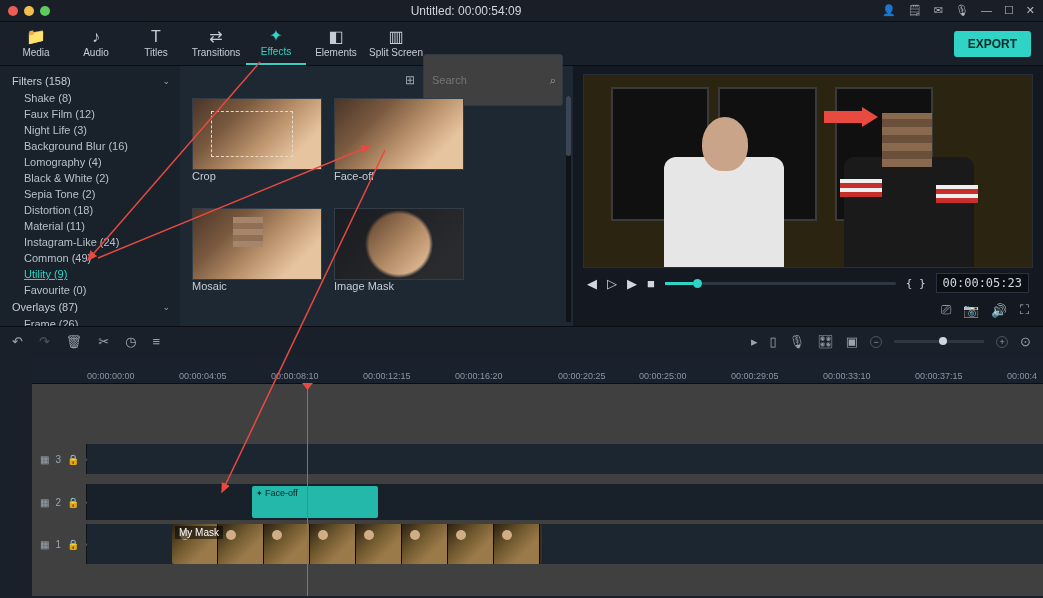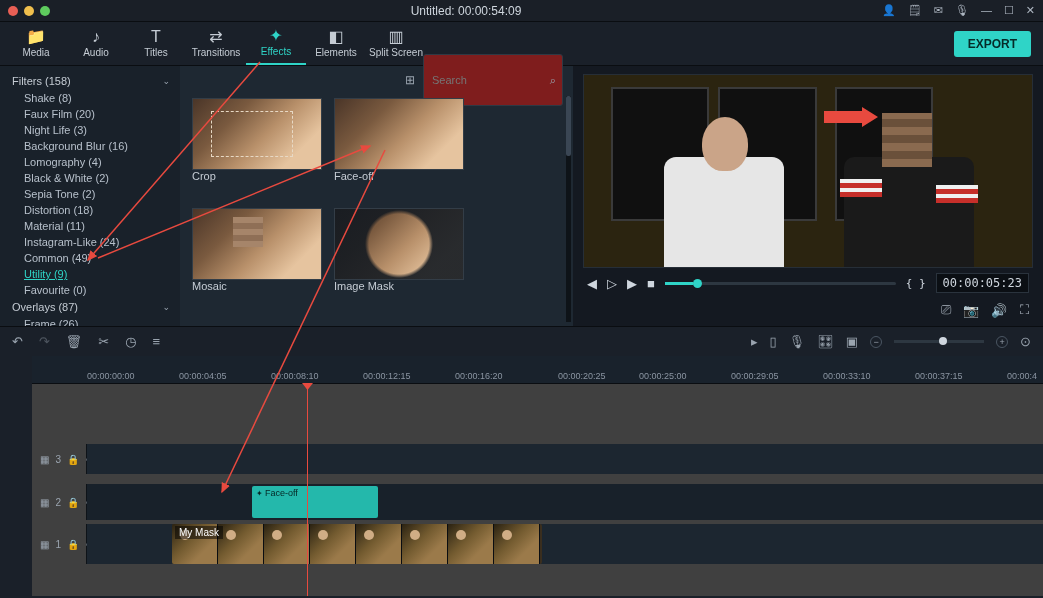--- a/index.html
+++ b/index.html
@@ -37,21 +37,21 @@
 
 
 .main{display:flex;height:260px;}
 .sidebar{width:180px;background:#19212a;padding:6px 0 6px 8px;overflow:hidden;font-size:11px;}
 .side-cat{display:flex;align-items:center;justify-content:space-between;padding:3px 10px 3px 4px;cursor:pointer;}
 .side-item{padding:2px 0 2px 16px;cursor:pointer;color:#b7c0cb;}
 .side-item.sel{color:var(--accent);text-decoration:underline;}
 
 .browser{flex:1;background:#1e2832;display:flex;flex-direction:column;position:relative;}
 .browser-top{height:28px;display:flex;align-items:center;justify-content:flex-end;padding:0 10px;gap:8px;}
-.search-box{display:flex;align-items:center;background:#7f1d1d;border:1px solid #2f3944;border-radius:3px;padding:18px 6px;width:140px;}
+.search-box{display:flex;align-items:center;background:#404040;border:1px solid #2f3944;border-radius:3px;padding:18px 6px;width:140px;}
 .search-box input{background:transparent;border:none;outline:none;color:#c5ccd4;font-size:11px;width:100%;}
 .grid-icon{color:#9aa4af;font-size:12px;cursor:pointer;}
 
 .thumbs{flex:1;padding:4px 12px;display:grid;grid-template-columns:repeat(2,130px);grid-auto-rows:92px;gap:18px 12px;align-content:start;}
 .thumb{display:flex;flex-direction:column;}
 .thumb-img{width:130px;height:72px;background:linear-gradient(135deg,#4a3528 0%,#7a5a3f 30%,#b8906a 55%,#e6c49f 80%);border:1px solid #333d47;position:relative;}
 .thumb-crop::after{content:"";position:absolute;left:18px;top:12px;width:80px;height:44px;border:1px dashed #e8d9c5;}
 .thumb-mask::after{content:"";position:absolute;left:0;top:0;right:0;bottom:0;background:radial-gradient(circle at 50% 50%, transparent 0 30px, rgba(20,26,33,0.9) 34px);}
 .thumb-mosaic::after{content:"";position:absolute;left:40px;top:8px;width:30px;height:30px;background:repeating-linear-gradient(0deg,#a6856a 0 6px,#8f6f56 6px 12px),repeating-linear-gradient(90deg,rgba(0,0,0,0.15) 0 6px,transparent 6px 12px);mix-blend-mode:normal;}
 .thumb-label{font-size:11px;color:#c5ccd4;}
@@ -166,21 +166,21 @@
 
 <div class="main">
 
   <div class="sidebar">
     <div class="side-cat">
       <span>Filters (158)</span>
       <span class="chev">⌄</span>
     </div>
     <div id="side-items1">
         <div class="side-item">Shake (8)</div>
-        <div class="side-item">Faux Film (20)</div>
+        <div class="side-item">Faux Film (12)</div>
         <div class="side-item">Night Life (3)</div>
         <div class="side-item">Background Blur (16)</div>
         <div class="side-item">Lomography (4)</div>
         <div class="side-item">Black &amp; White (2)</div>
         <div class="side-item">Sepia Tone (2)</div>
         <div class="side-item">Distortion (18)</div>
         <div class="side-item">Material (11)</div>
         <div class="side-item">Instagram-Like (24)</div>
         <div class="side-item">Common (49)</div>
         <div class="side-item sel">Utility (9)</div>

